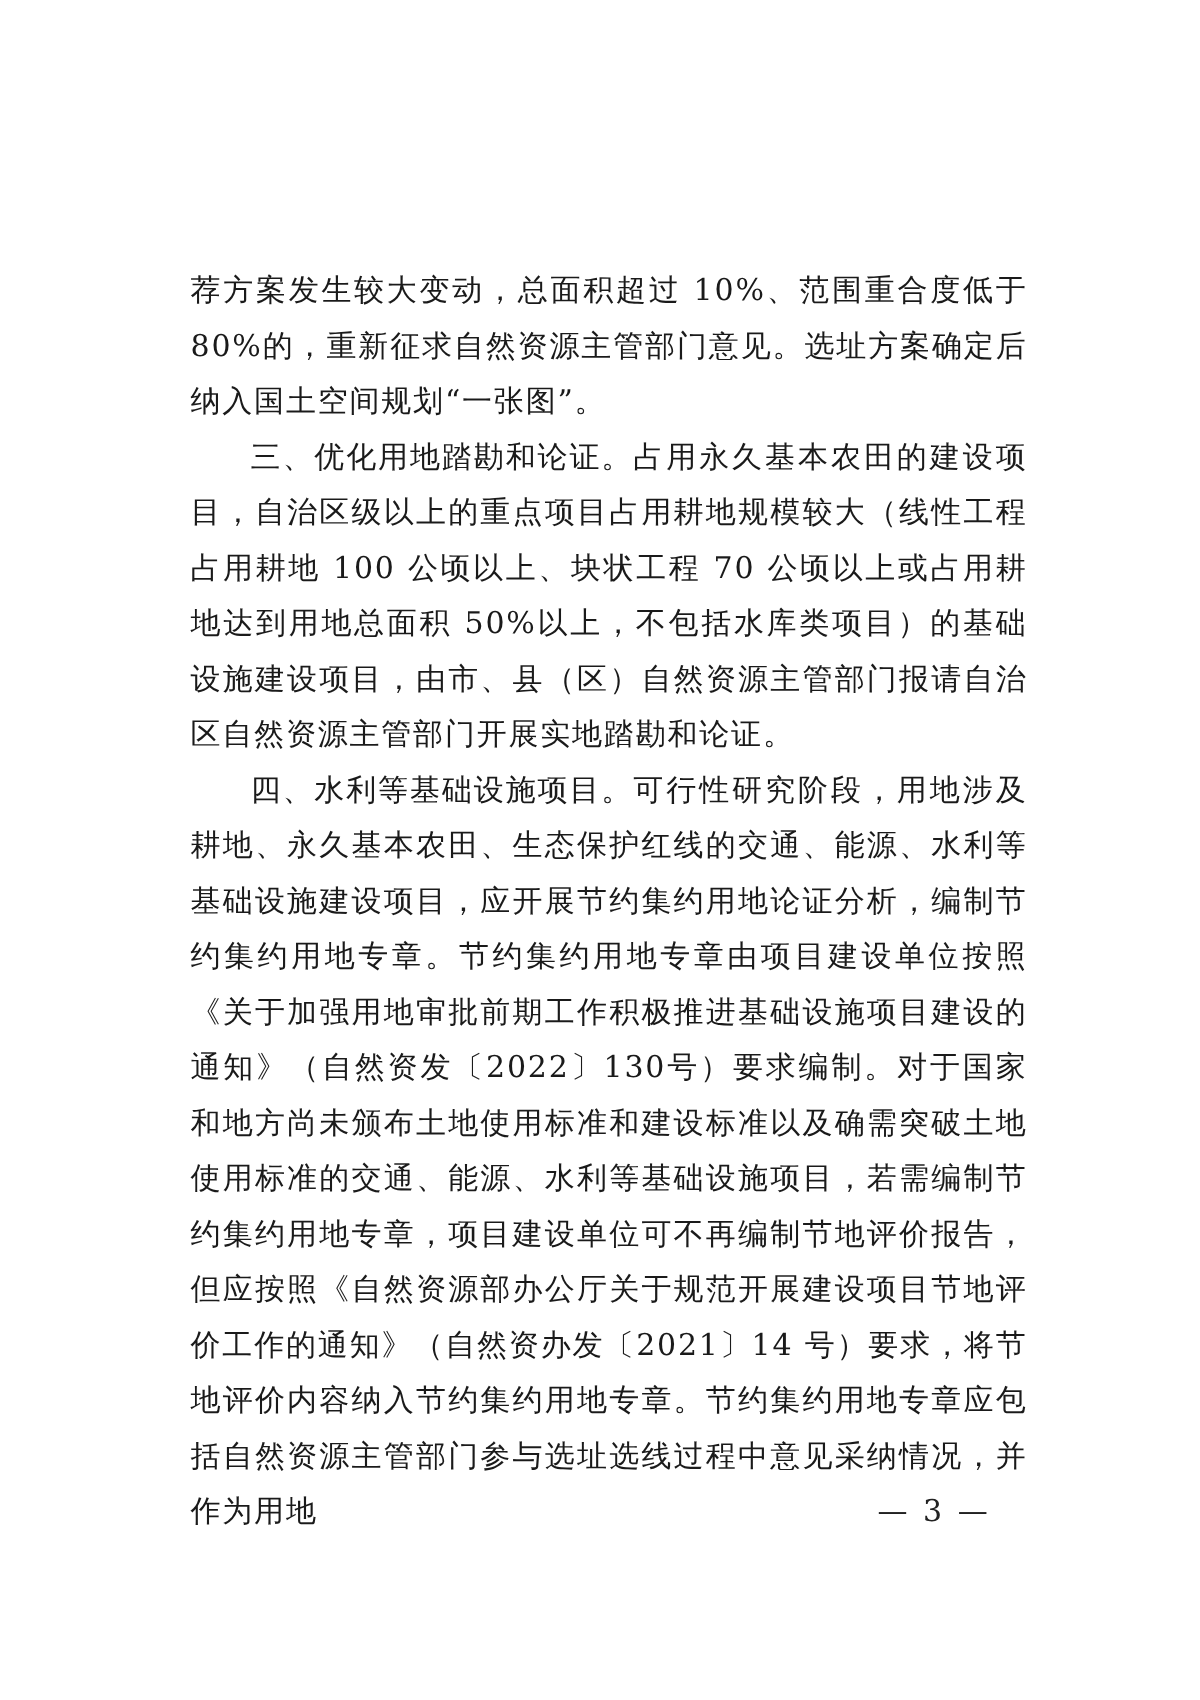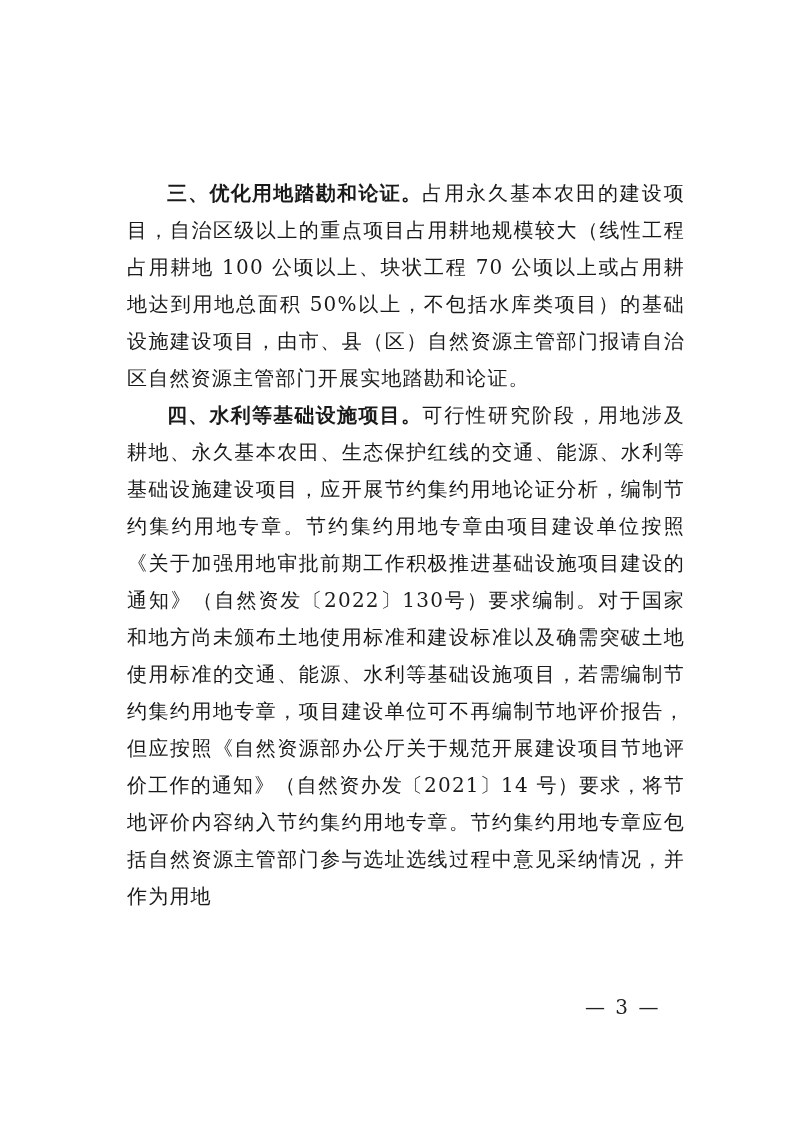--- a/index.html
+++ b/index.html
@@ -6,31 +6,34 @@
     body { width: 800px; height: 1133px; position: relative; overflow: hidden; }
     .page {
       position: absolute; left: 127px; top: 175px; width: 558px;
       font-family: "DejaVu Serif", "Liberation Serif", serif;
       color: #1a1a1a; font-size: 20px; line-height: 37px;
       letter-spacing: 1.2px;
       text-align: justify; text-justify: inter-character;
     }
     .para { margin: 0; }
     .para.indent { text-indent: 40px; }
-    .heading { font-family: "DejaVu Sans", "Liberation Sans", sans-serif; font-weight: bold; letter-spacing: 0.5px; }
+    .heading { font-family: "DejaVu Sans", "Liberation Sans", sans-serif; font-weight: normal; letter-spacing: 0.5px; }
     .page-number {
       position: absolute; left: 585px; top: 995px;
       font-family: "DejaVu Serif", "Liberation Serif", serif;
       font-size: 20px; color: #222; letter-spacing: 2px;
     }
   </style>
 </head>
 <body>
 
 <div class="page">
+  <p class="para">
+    <span>荐方案发生较大变动，总面积超过 10%、范围重合度低于 80%的，重新征求自然资源主管部门意见。选址方案确定后纳入国土空间规划“一张图”。</span>
+  </p>
   <p class="para indent">
     <span class="heading">三、优化用地踏勘和论证。</span><span>占用永久基本农田的建设项目，自治区级以上的重点项目占用耕地规模较大（线性工程占用耕地 100 公顷以上、块状工程 70 公顷以上或占用耕地达到用地总面积 50%以上，不包括水库类项目）的基础设施建设项目，由市、县（区）自然资源主管部门报请自治区自然资源主管部门开展实地踏勘和论证。</span>
   </p>
   <p class="para indent">
     <span class="heading">四、水利等基础设施项目。</span><span>可行性研究阶段，用地涉及耕地、永久基本农田、生态保护红线的交通、能源、水利等基础设施建设项目，应开展节约集约用地论证分析，编制节约集约用地专章。节约集约用地专章由项目建设单位按照《关于加强用地审批前期工作积极推进基础设施项目建设的通知》（自然资发〔2022〕130号）要求编制。对于国家和地方尚未颁布土地使用标准和建设标准以及确需突破土地使用标准的交通、能源、水利等基础设施项目，若需编制节约集约用地专章，项目建设单位可不再编制节地评价报告，但应按照《自然资源部办公厅关于规范开展建设项目节地评价工作的通知》（自然资办发〔2021〕14 号）要求，将节地评价内容纳入节约集约用地专章。节约集约用地专章应包括自然资源主管部门参与选址选线过程中意见采纳情况，并作为用地</span>
   </p>
 </div>
 
 <div class="page-number">— 3 —</div>
 

